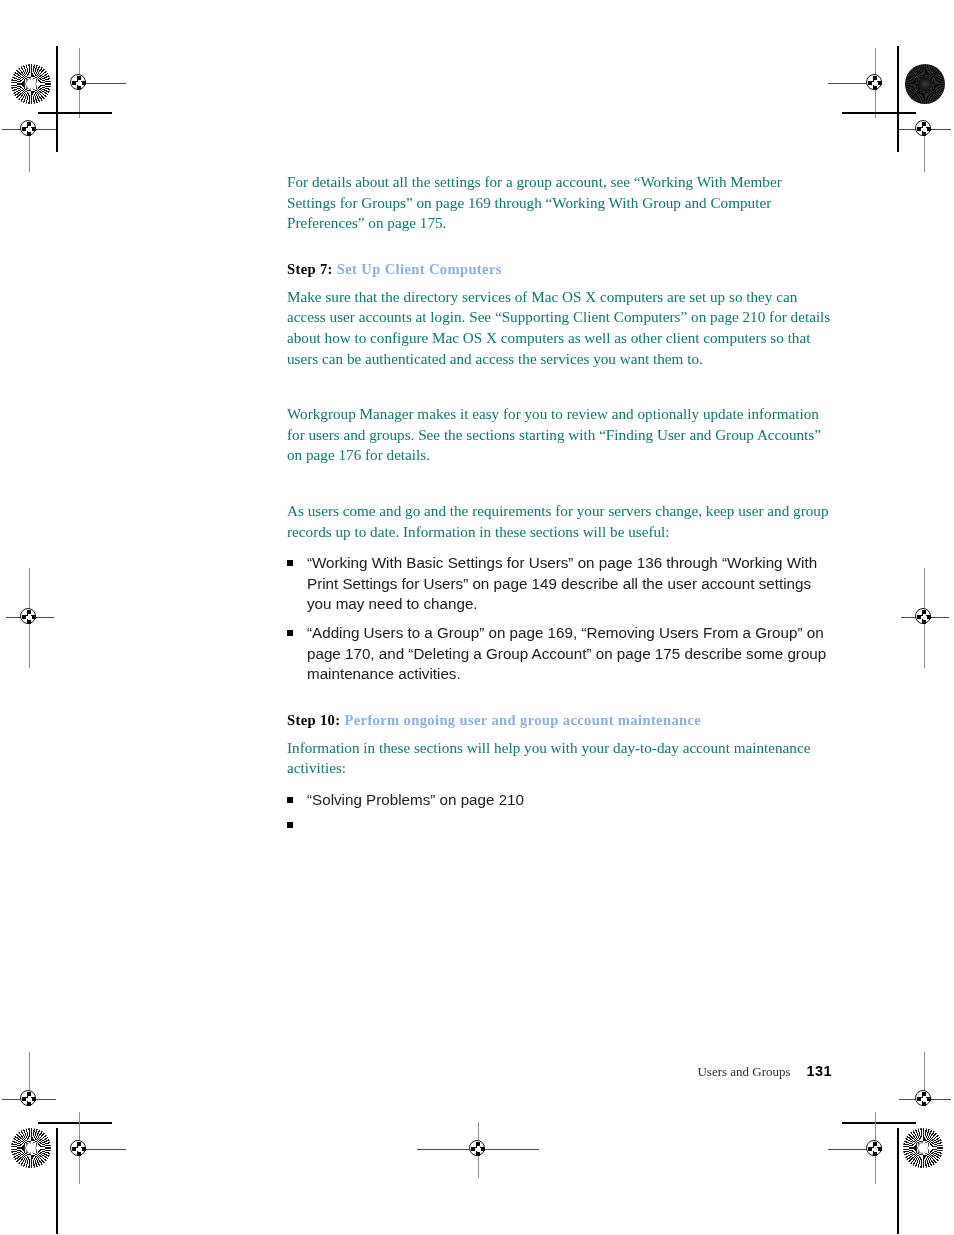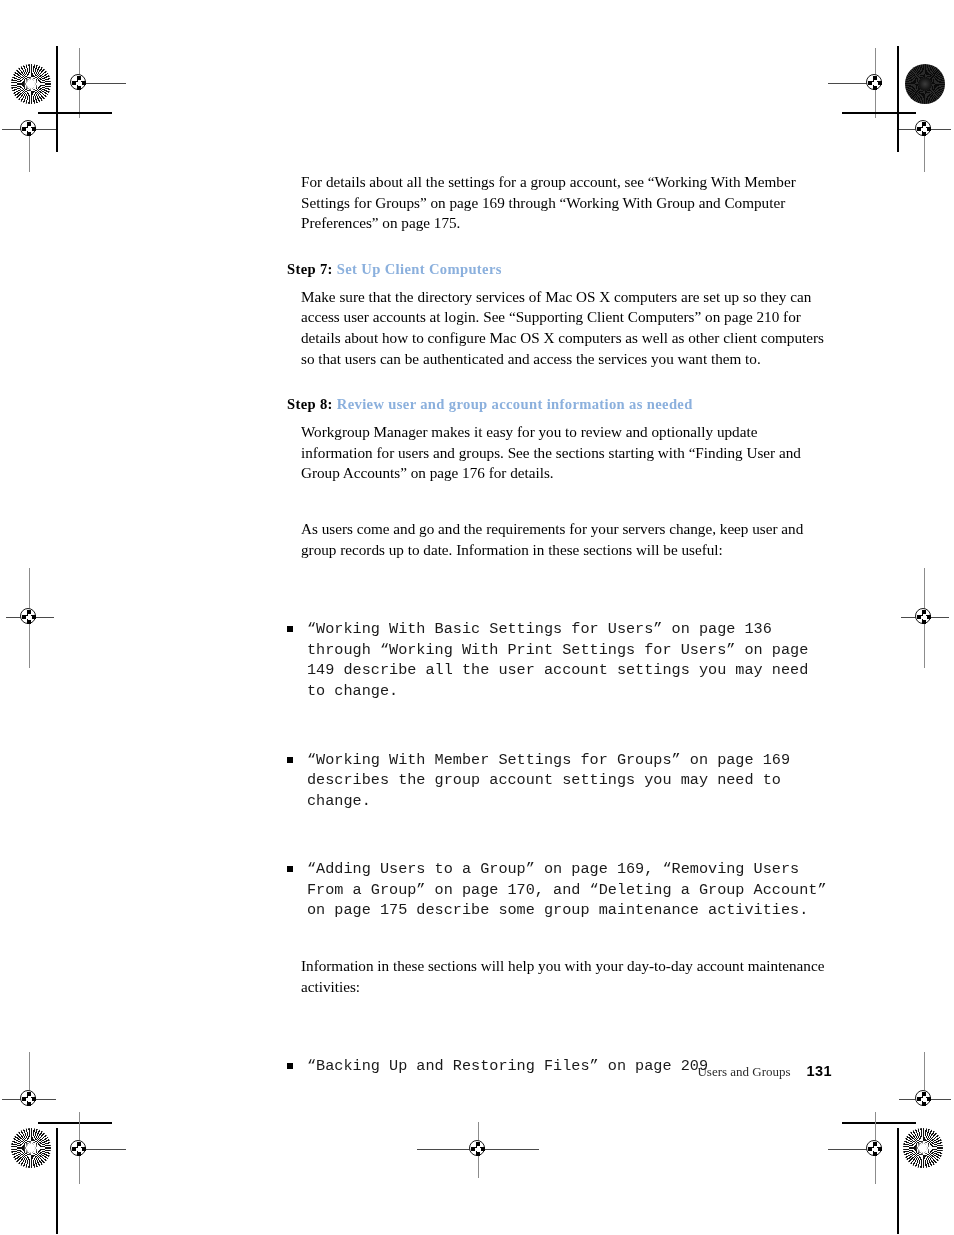--- a/index.html
+++ b/index.html
@@ -21,22 +21,22 @@
     position: absolute;
     left: 287px;
     top: 172px;
     width: 545px;
   }
 
   p.body-text {
     font-family: "Liberation Serif", serif;
     font-size: 15.2px;
     line-height: 20.6px;
-    color: #000000;
-    margin: 0 0 0 14px;
+    color: #0f766e;
+    margin: 0 0 0 0;
     text-align: left;
   }
   .step-gap { height: 26px; }
   .after-step-gap { height: 9px; }
   .list-gap { height: 11px; }
 
   
   .step-head {
     font-family: Liberation Serif, serif;
     font-size: 14.6px;
@@ -50,26 +50,25 @@
 
   
   ul.bullets {
     list-style: none;
     margin: 0;
     padding: 0;
   }
   ul.bullets li {
     position: relative;
     padding-left: 20px;
-    font-family: Liberation Mono, monospace;
+    font-family: Liberation Sans, sans-serif;
     font-size: 15.2px;
     line-height: 20.6px;
     color: #1a1a1a;
     margin-bottom: 8px;
-    margin-top: 48px;
   }
   ul.bullets li:last-child { margin-bottom: 0; }
   ul.bullets li .sq {
     position: absolute;
     left: 0px;
     top: 7px;
     width: 6px;
     height: 6px;
     background: #000000;
   }
@@ -331,45 +330,45 @@
 
   <div class="step-head">
     <span class="step-label">Step 7:</span>
     <span class="step-title">Set Up Client Computers</span>
   </div>
   <div class="after-step-gap"></div>
   <p class="body-text">Make sure that the directory services of Mac OS X computers are set up so they can access user accounts at login. See “Supporting Client Computers” on page 210 for details about how to configure Mac OS X computers as well as other client computers so that users can be authenticated and access the services you want them to.</p>
 
   <div class="step-gap"></div>
 
-  <div class="step-head">
-    <span class="step-label">Step 8:</span>
-    <span class="step-title">Review user and group account information as needed</span>
-  </div>
   <div class="after-step-gap"></div>
   <p class="body-text">Workgroup Manager makes it easy for you to review and optionally update information for users and groups. See the sections starting with “Finding User and Group Accounts” on page 176 for details.</p>
 
   <div class="step-gap"></div>
 
   <div class="after-step-gap"></div>
   <p class="body-text">As users come and go and the requirements for your servers change, keep user and group records up to date. Information in these sections will be useful:</p>
   <div class="list-gap"></div>
   <ul class="bullets">
     <li><span class="sq"></span><span>“Working With Basic Settings for Users” on page 136 through “Working With Print Settings for Users” on page 149 describe all the user account settings you may need to change.</span></li>
     <li><span class="sq"></span></li>
-    <li><span class="sq"></span><span>“Working With Member Settings for Groups” on page 169 describes the group account settings you may need to change.</span></li>
     <li><span class="sq"></span><span>“Adding Users to a Group” on page 169, “Removing Users From a Group” on page 170, and “Deleting a Group Account” on page 175 describe some group maintenance activities.</span></li>
   </ul>
 
   <div class="step-gap"></div>
 
+  <div class="step-head">
+    <span class="step-label">Step 10:</span>
+    <span class="step-title">Perform ongoing user and group account maintenance</span>
+  </div>
   <div class="after-step-gap"></div>
   <p class="body-text">Information in these sections will help you with your day-to-day account maintenance activities:</p>
   <div class="list-gap"></div>
   <ul class="bullets tight">
-    <li><span class="sq"></span><span>“Backing Up and Restoring Files” on page 209</span></li>
+    <li><span class="sq"></span><span>“Solving Problems” on page 210</span></li>
+    <li><span class="sq"></span></li>
   </ul>
 
 </div>
 
 <div class="footer">
   <span class="f-label">Users and Groups</span><span class="f-page">131</span>
 </div>
 
 </body></html>

